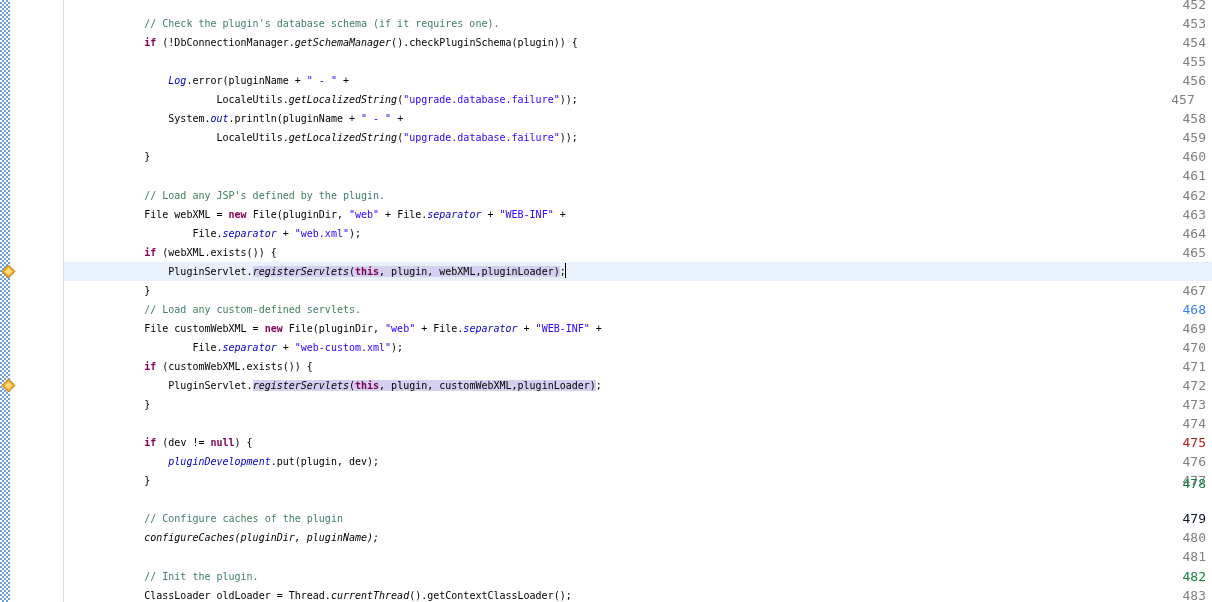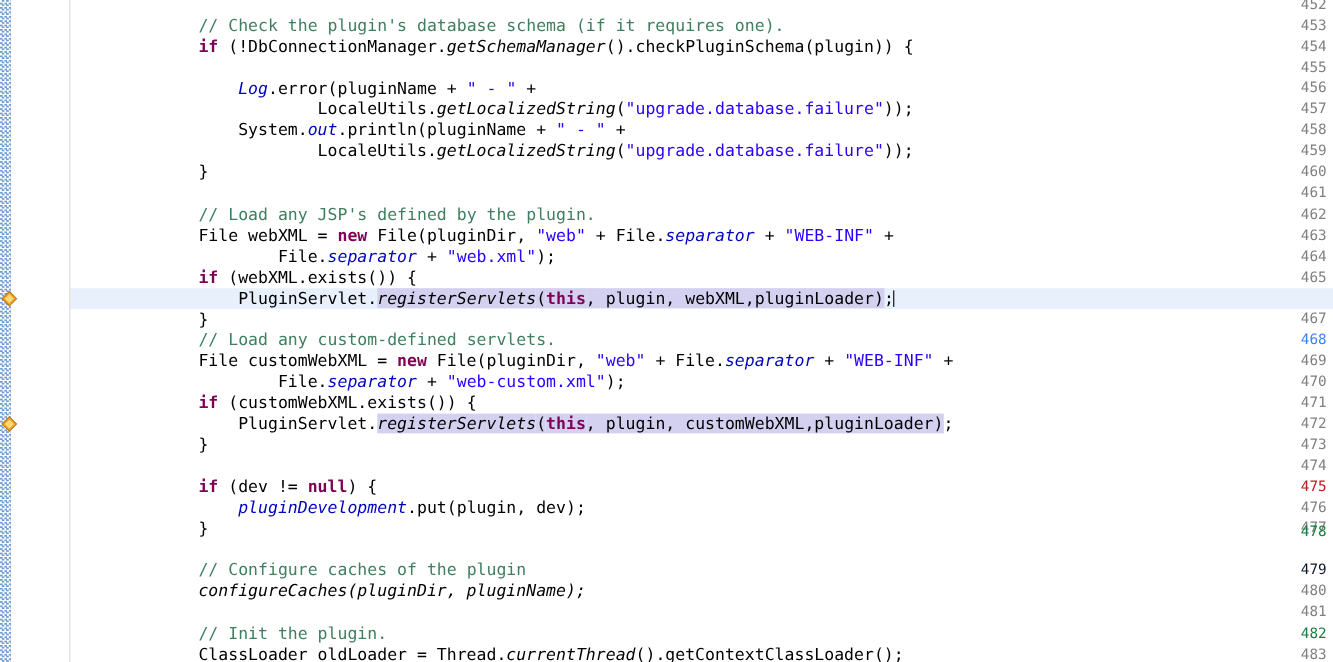--- a/index.html
+++ b/index.html
@@ -110,21 +110,21 @@
     width: 1212px;
     height: 602px;
     z-index: 5;
   }
   .code-line {
     position: absolute;
     left: 72px;
     height: 19px;
     line-height: 19px;
     font-family: "DejaVu Sans Mono", monospace;
-    font-size: 15px;
+    font-size: 10px;
     color: #000000;
     white-space: pre;
     letter-spacing: 0px;
   }
 
   
   .t-cmt   { color: #3f7f5f; }
   .t-kw    { color: #7f0055; font-weight: bold; }
   .t-str   { color: #2a00ff; }
   .t-fld   { color: #0000c0; font-style: italic; }
@@ -154,21 +154,21 @@
   <div class="change-strip"></div>
 
   <div class="gutter"></div>
   <div class="gutter-rule"></div>
   <div id="gutter-numbers">
       <div class="lineno" style="top: -5px; color: rgb(128, 128, 128);">452</div>
       <div class="lineno" style="top: 14px; color: rgb(128, 128, 128);">453</div>
       <div class="lineno" style="top: 33px; color: rgb(128, 128, 128);">454</div>
       <div class="lineno" style="top: 52px; color: rgb(128, 128, 128);">455</div>
       <div class="lineno" style="top: 71px; color: rgb(128, 128, 128);">456</div>
-      <div class="lineno" style="top: 90px; color: rgb(128, 128, 128);">457</div>
+      <div class="lineno" style="top: 90px; color: rgb(128, 128, 128); text-align: center;">457</div>
       <div class="lineno" style="top: 109px; color: rgb(128, 128, 128);">458</div>
       <div class="lineno" style="top: 128px; color: rgb(128, 128, 128);">459</div>
       <div class="lineno" style="top: 147px; color: rgb(128, 128, 128);">460</div>
       <div class="lineno" style="top: 166px; color: rgb(128, 128, 128);">461</div>
       <div class="lineno" style="top: 186px; color: rgb(128, 128, 128);">462</div>
       <div class="lineno" style="top: 205px; color: rgb(128, 128, 128);">463</div>
       <div class="lineno" style="top: 224px; color: rgb(128, 128, 128);">464</div>
       <div class="lineno" style="top: 243px; color: rgb(128, 128, 128);">465</div>
       <div class="lineno" style="top: 262px; color: rgb(128, 128, 128);">466</div>
       <div class="lineno" style="top: 281px; color: rgb(128, 128, 128);">467</div>

